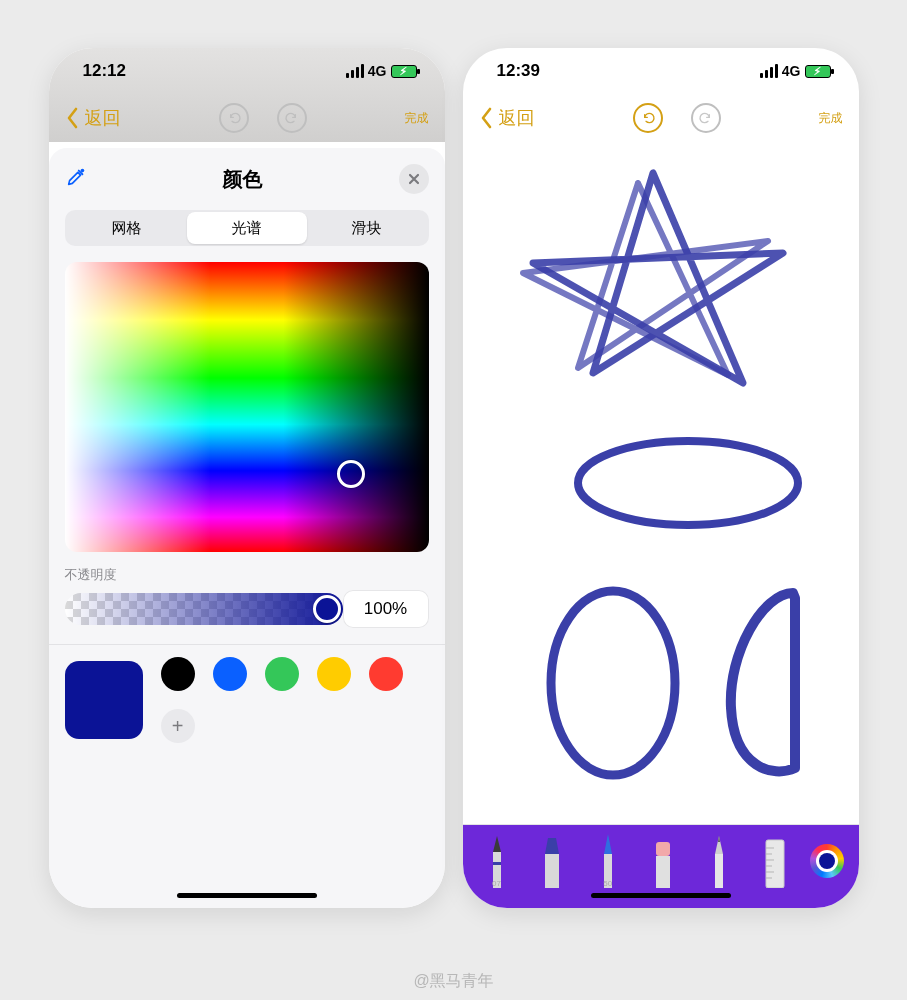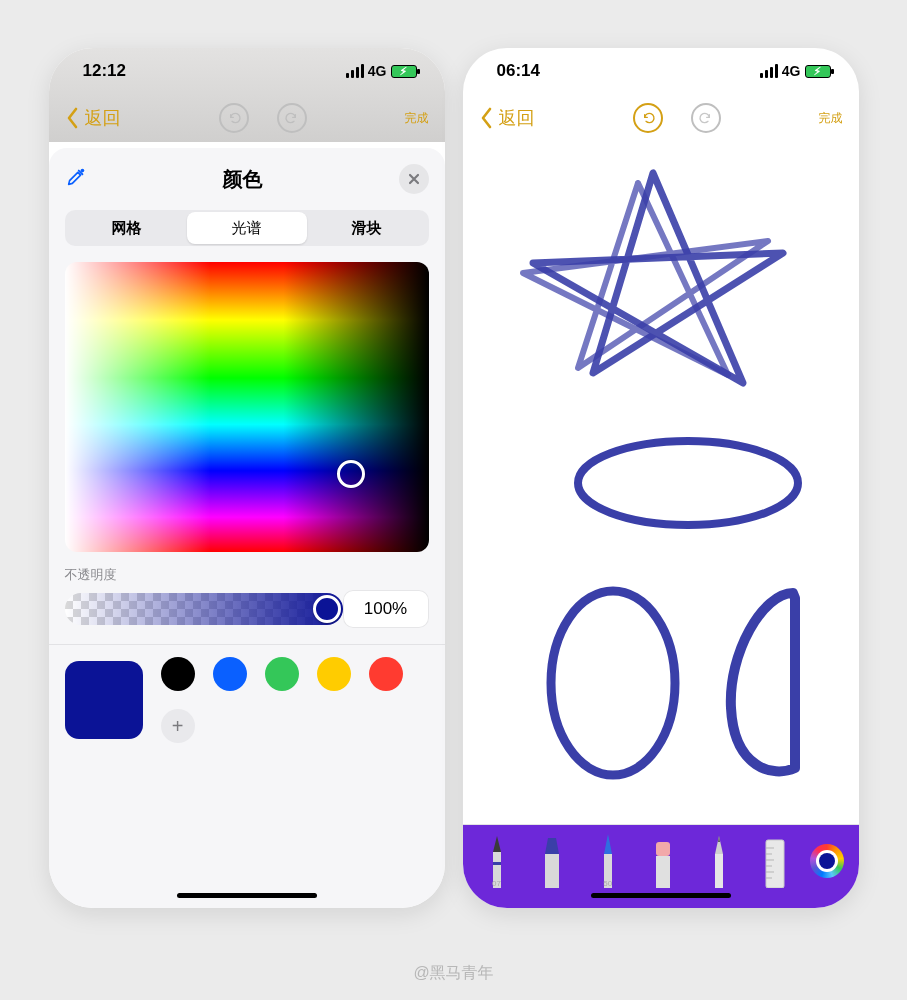--- a/index.html
+++ b/index.html
@@ -94,21 +94,21 @@
     display:flex; align-items:center; justify-content:center; color:#7a7a7e; font-weight:700;
   }
   
   .segmented {
     margin-top:14px;
     background:#e9e9ec; border-radius:10px; padding:2px;
     display:flex; height:36px;
   }
   .segmented .seg {
     flex:1; display:flex; align-items:center; justify-content:center;
-    font-size:15px; color:#000; border-radius:8px;font-weight:bold;
+    font-size:15px; color:#000; border-radius:8px;
   }
   .segmented .seg.selected {
     background:#fff; box-shadow:0 1px 2px rgba(0,0,0,0.12);
     font-weight:500;
   }
   
   .spectrum {
     margin-top:16px; height:290px; border-radius:12px; position:relative; overflow:hidden;
     background:
       linear-gradient(to right, #fff 0%, rgba(255,255,255,0) 40%),
@@ -165,21 +165,21 @@
   .tool .cap { position:absolute; bottom:0; font-size:8px; color:#aaa; }
   .color-ring {
     width:34px; height:34px; border-radius:17px;
     background: conic-gradient(#ff3b30,#ff9500,#ffcc00,#34c759,#5ac8fa,#007aff,#5856d6,#af52de,#ff2d55,#ff3b30);
     display:flex; align-items:center; justify-content:center; margin-bottom:10px;
   }
   .color-ring .inner { width:22px; height:22px; border-radius:11px; background:#fff; display:flex; align-items:center; justify-content:center; }
   .color-ring .dot { width:16px; height:16px; border-radius:8px; background:#0b1396; }
   
   .watermark {
-    position:absolute; bottom:16px; left:50%; transform:translateX(-50%);
+    position:absolute; bottom:8px; left:50%; transform:translateX(-50%);
     color:#b7b7b7; font-size:16px;
   }
 </style>
 </head>
 <body>
 
 <div class="stage">
 
   <div class="phone phone-left">
     <div class="upper">
@@ -284,21 +284,21 @@
           </div>
         </div>
       </div>
 
       <div class="home-ind"></div>
     </div>
   </div>
 
   <div class="phone phone-right">
     <div class="status-bar">
-      <span>06:14</span>
+      <span>12:39</span>
       <span class="status-right">
         <span class="bars">
             <span></span>
             <span></span>
             <span></span>
             <span></span>
           </span>
         <span>4G</span>
         <span class="battery">
             <span class="bolt">⚡︎</span>

